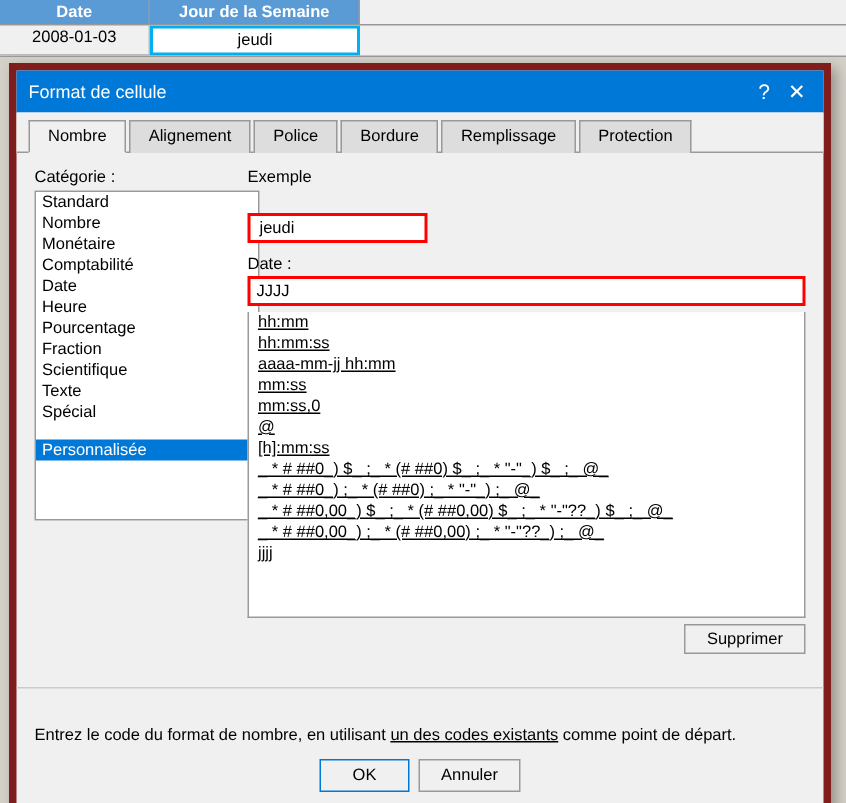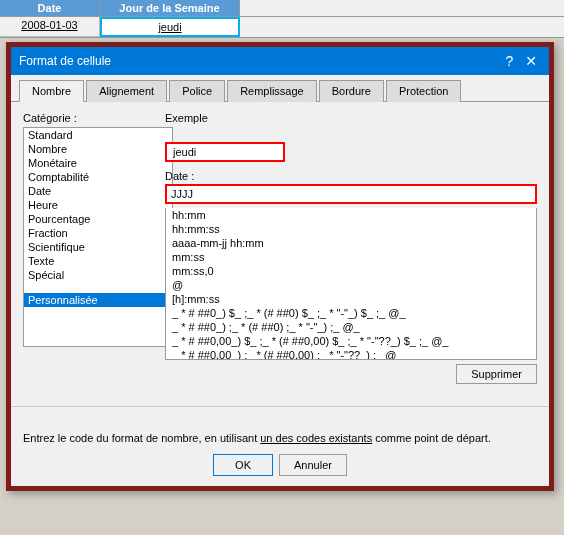--- a/index.html
+++ b/index.html
@@ -36,21 +36,20 @@
       background: #5b9bd5;
       color: white;
     }
     .sheet-col-header.jour-col {
       width: 140px;
       background: #5b9bd5;
       color: white;
     }
     .sheet-row {
       display: flex;
-      text-decoration: underline;
     }
     .sheet-cell {
       border-right: 1px solid #bbb;
       border-bottom: 1px solid #bbb;
       padding: 2px 4px;
       font-size: 11px;
       text-align: center;
     }
     .sheet-cell.date-cell {
       width: 100px;
@@ -197,26 +196,27 @@
     .type-input {
       flex: 1;
       border: none;
       outline: none;
       font-size: 11px;
       padding: 2px 4px;
       background: transparent;
     }
     .type-list {
       width: 100%;
-      height: 152px;
+      height: 204px;
       border: 1px solid #999;
       border-top: none;
       background: white;
       overflow-y: scroll;
       font-size: 11px;
+      text-decoration: underline;
     }
     .type-list-item {
       padding: 1px 6px;
       cursor: pointer;
     }
 
     
     .type-list::-webkit-scrollbar {
       width: 14px;
     }
@@ -319,22 +319,22 @@
     <div class="titlebar-controls">
       <button class="titlebar-btn">?</button>
       <button class="titlebar-btn">✕</button>
     </div>
   </div>
 
   <div class="tabs-container">
     <div class="tab active">Nombre</div>
     <div class="tab">Alignement</div>
     <div class="tab">Police</div>
+    <div class="tab">Bordure</div>
     <div class="tab">Remplissage</div>
-    <div class="tab">Bordure</div>
     <div class="tab">Protection</div>
   </div>
 
   <div class="dialog-content">
     <div class="content-row">
 
       <div class="category-section">
         <div class="section-label">Catégorie :</div>
         <div class="list-box">
           <div class="list-item">Standard</div>

